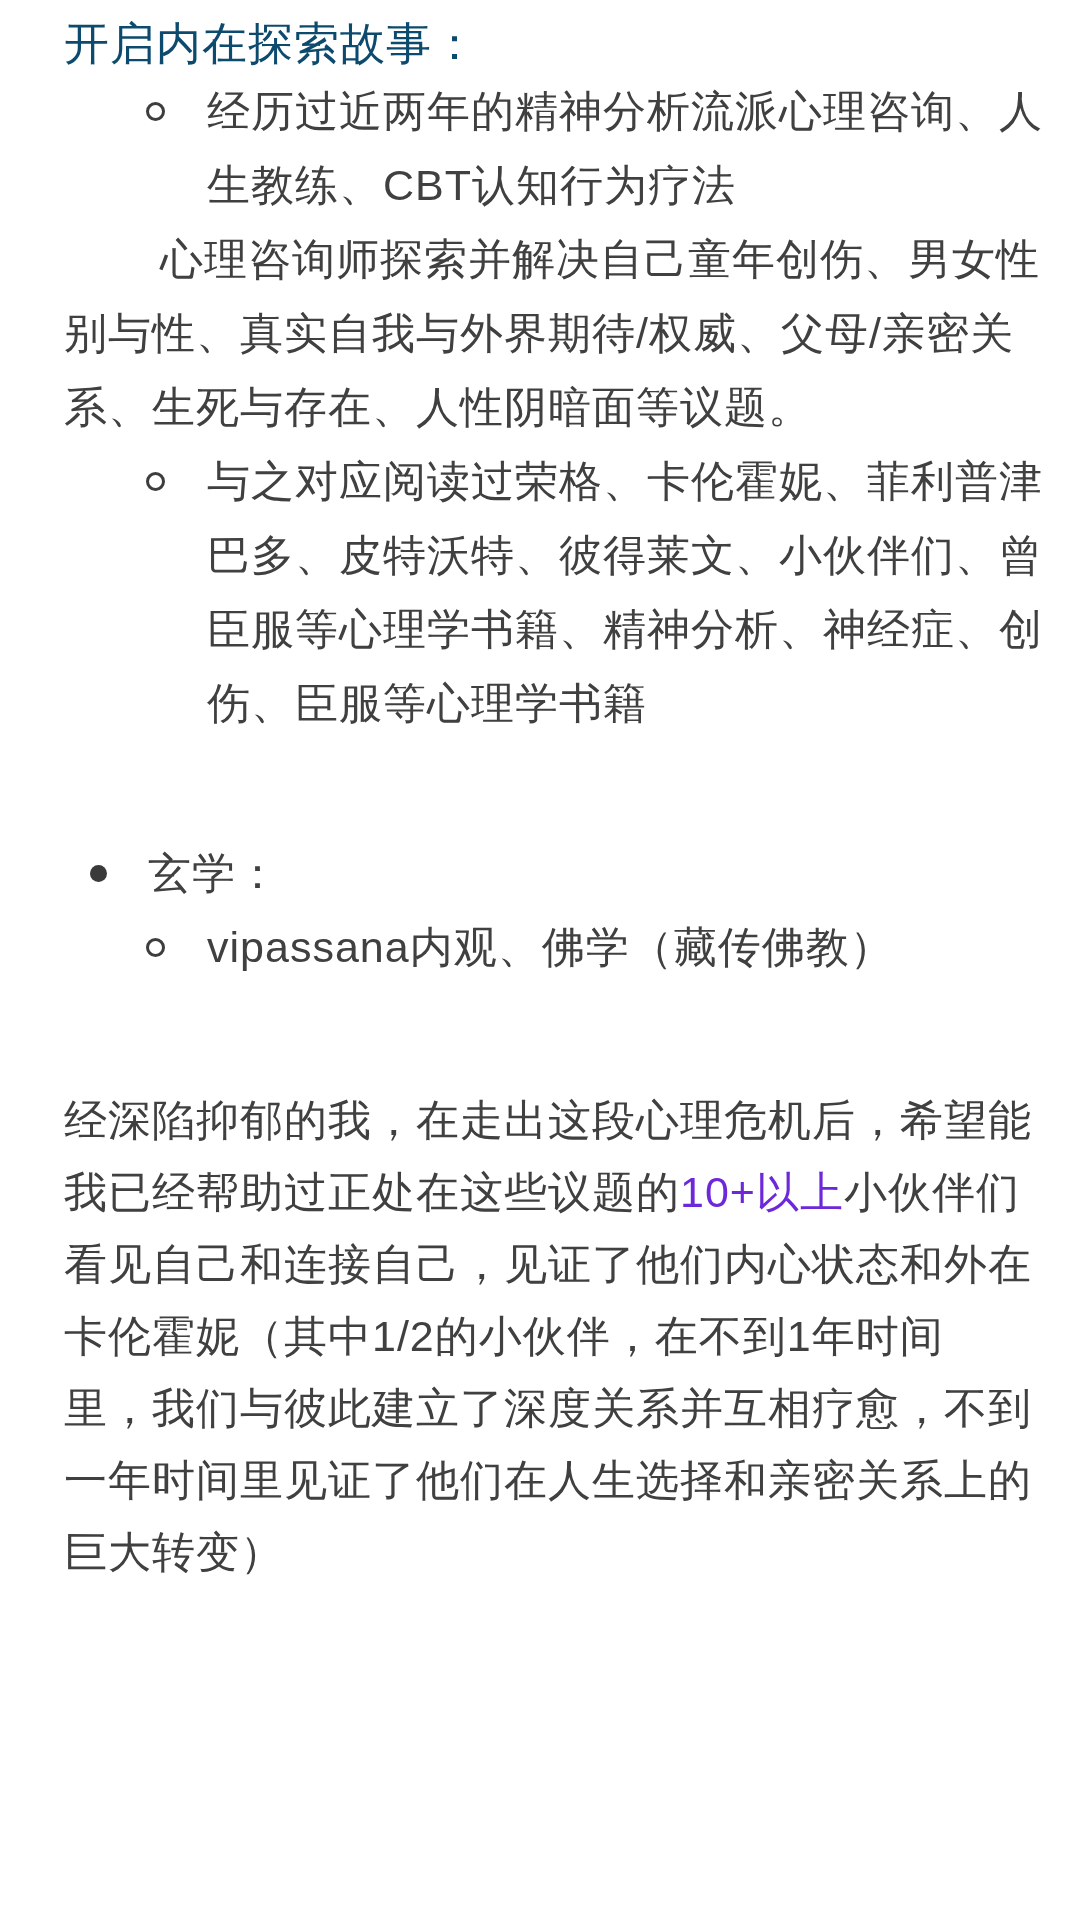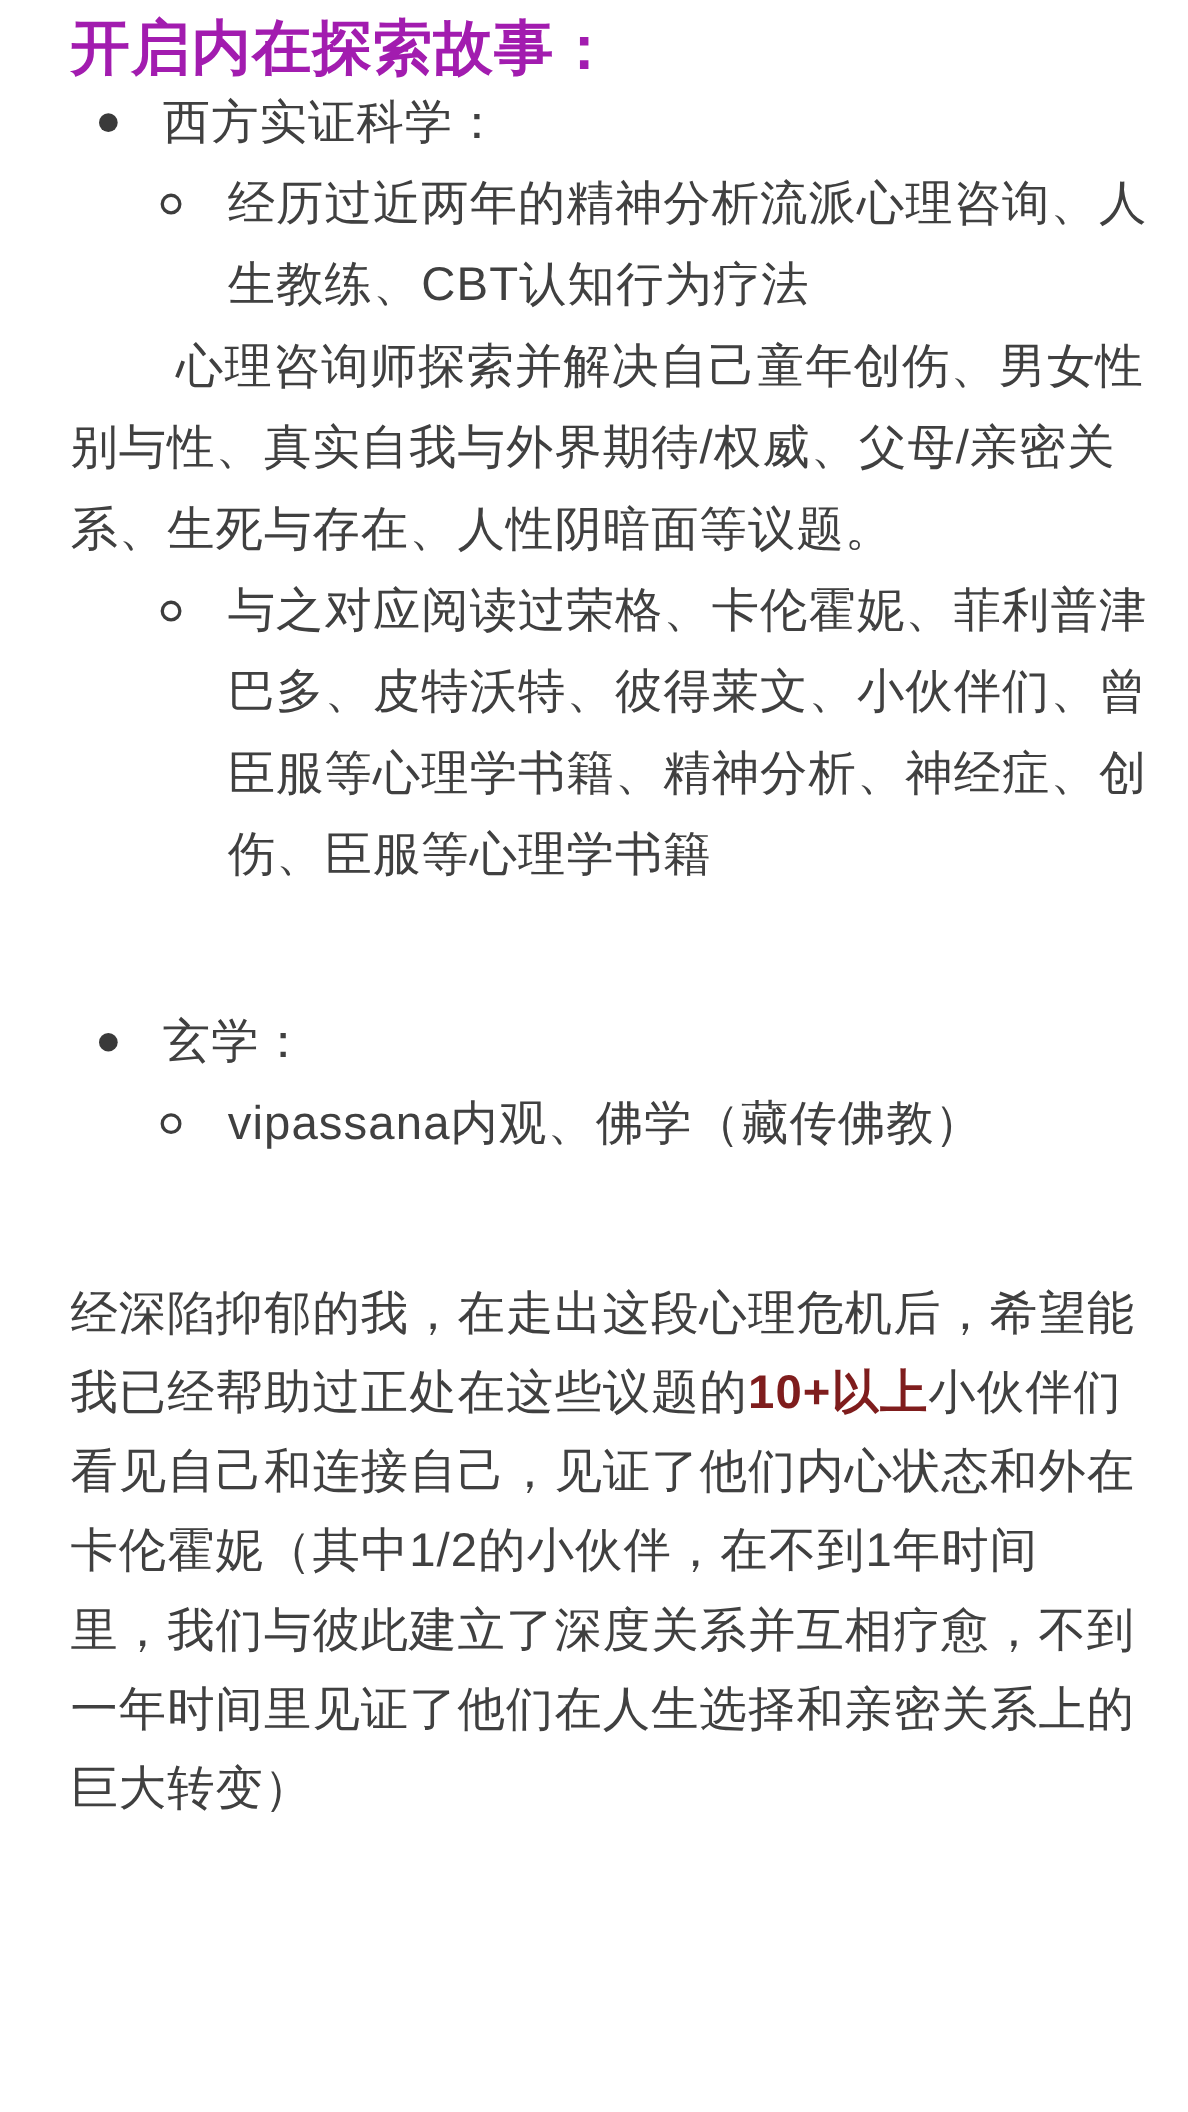--- a/index.html
+++ b/index.html
@@ -14,23 +14,23 @@
     background: #ffffff;
     box-sizing: border-box;
     padding: 0 56px 0 64px;
     overflow: hidden;
     font-family: "Liberation Sans", "DejaVu Sans", sans-serif;
     color: #404040;
     font-size: 43px;
   }
   .heading {
     margin: 14px 0 0 0;
-    font-size: 54px;
-    font-weight: 700;
-    color: #a21caf;
+    font-size: 45px;
+    font-weight: 400;
+    color: #0c4a6e;
     line-height: 60px;
     letter-spacing: 1px;
   }
   .line {
     line-height: 74px;
     white-space: nowrap;
     letter-spacing: 1px;
   }
   .li {
     position: relative;
@@ -62,35 +62,31 @@
   }
   .spacer-a { height: 96px; }
   .spacer-b { height: 100px; }
   .closing .line {
     line-height: 72px;
   }
   .closing {
     margin-top: 0;
   }
   .bold-inline {
-    font-weight: 700;
-    color: #7f1d1d;
+    font-weight: 400;
+    color: #6d28d9;
   }
 </style>
 </head>
 <body>
 
 <div class="page">
 
   <h3 class="heading">开启内在探索故事：</h3>
 
-  <div class="li l1">
-    <span class="disc"></span>
-    <div class="line">西方实证科学：</div>
-  </div>
 
   <div class="li l2">
     <span class="circ"></span>
     <div class="line">经历过近两年的精神分析流派心理咨询、人</div>
     <div class="line">生教练、CBT认知行为疗法</div>
   </div>
 
   <div class="para">
     <div class="line first-indent">心理咨询师探索并解决自己童年创伤、男女性</div>
     <div class="line">别与性、真实自我与外界期待/权威、父母/亲密关</div>

